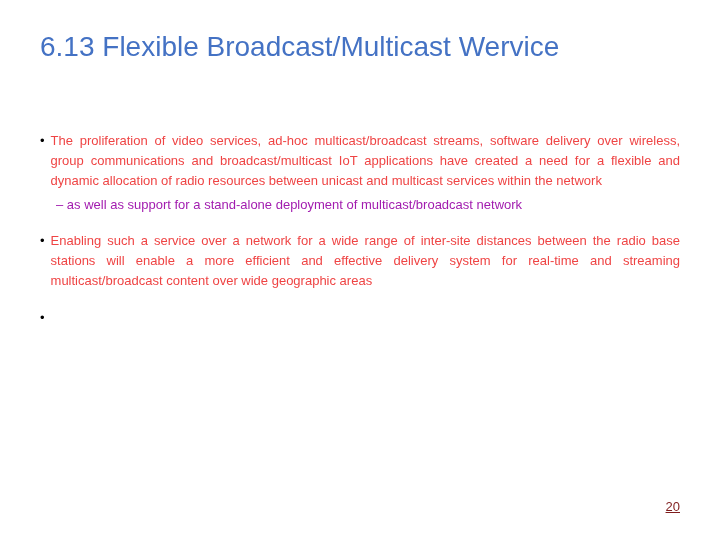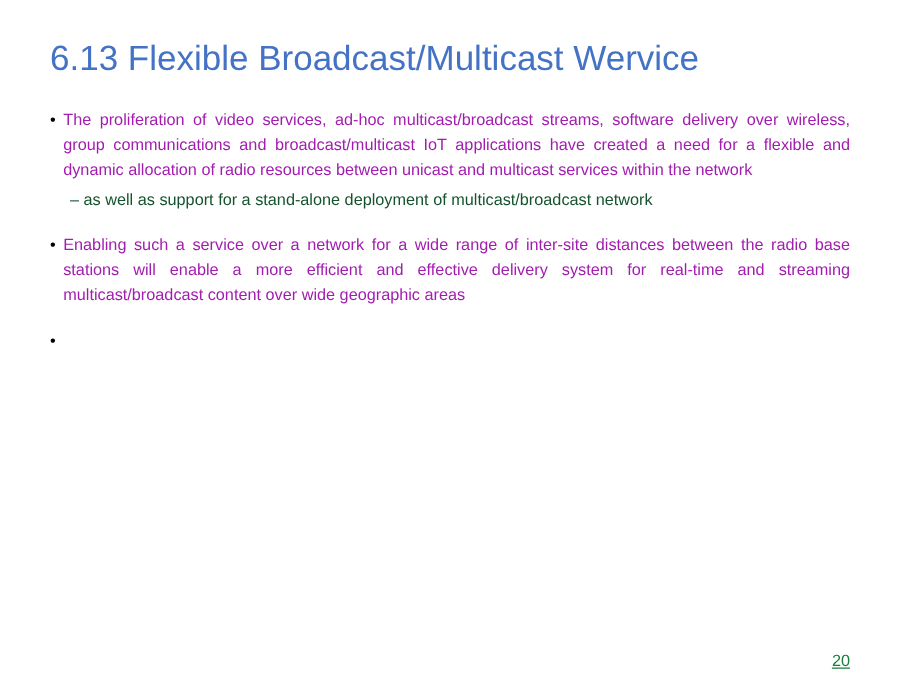--- a/index.html
+++ b/index.html
@@ -1,18 +1,19 @@
 <!DOCTYPE html>
 <html><head>
   <meta charset="utf-8">
   <style>
     * {
       margin: 0;
       padding: 0;
       box-sizing: border-box;
+      gap: 45px;
     }
 
     body {
       width: 720px;
       height: 540px;
       background: #ffffff;
       font-family: Arial, sans-serif;
       overflow: hidden;
     }
 
@@ -55,38 +56,38 @@
     .bullet-dot {
       font-size: 13px;
       line-height: 1.5;
       flex-shrink: 0;
       margin-top: 0px;
     }
 
     .bullet-text {
       font-size: 13px;
       line-height: 1.55;
-      color: #a21caf;
+      color: #ef4444;
       text-align: justify;
     }
 
     .sub-bullet {
       font-size: 13px;
       line-height: 1.55;
-      color: #14532d;
+      color: #a21caf;
       margin-left: 16px;
       text-align: justify;
     }
 
     .page-number {
       position: absolute;
-      bottom: 4px;
+      bottom: 26px;
       right: 40px;
       font-size: 13px;
-      color: #15803d;
+      color: #7f1d1d;
       text-decoration: underline;
     }
   </style>
 </head>
 <body>
 
 <div class="slide">
   <h1 class="title">6.13 Flexible Broadcast/Multicast Wervice</h1>
 
   <div class="content">

